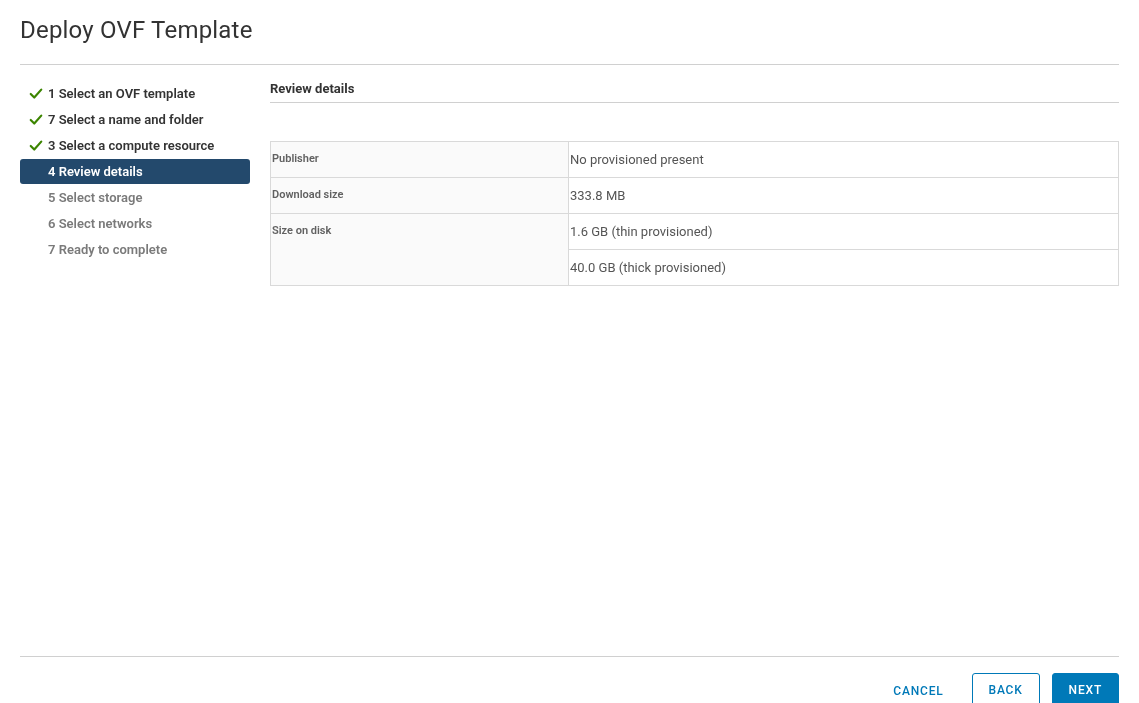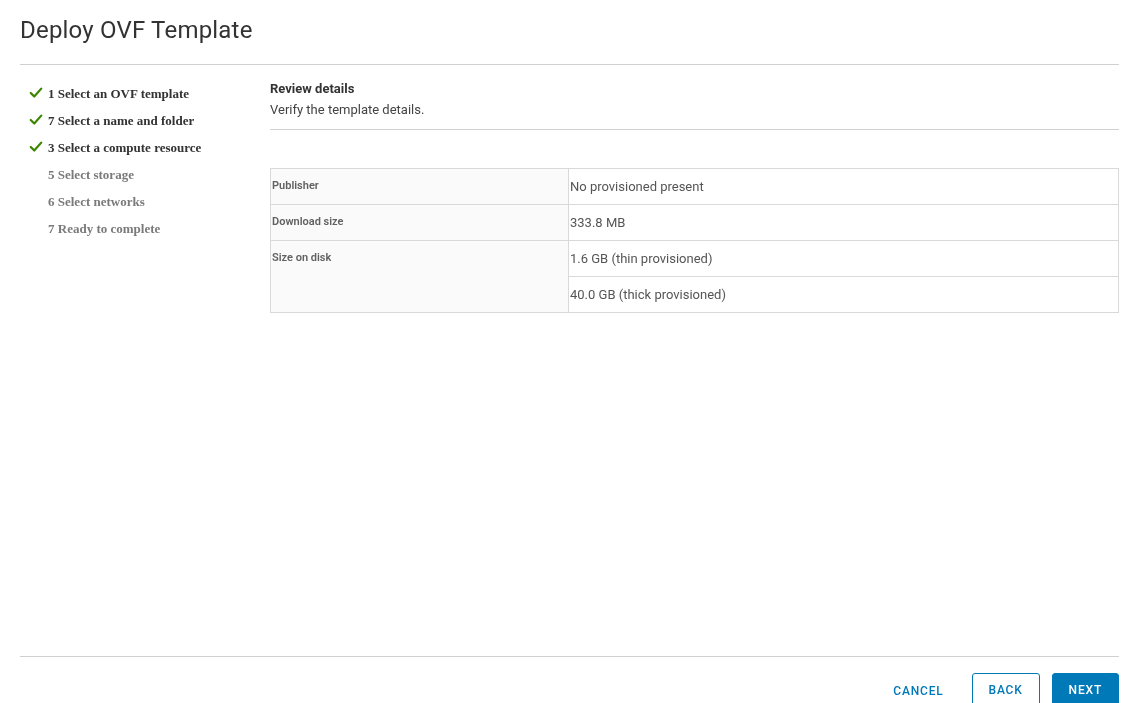--- a/index.html
+++ b/index.html
@@ -24,27 +24,26 @@
   display: flex;
   height: 575px;
 }
 .wizard-steps {
   width: 230px;
   flex-shrink: 0;
   padding-right: 0;
 }
 .step {
   display: flex;
-  align-items: flex-start;
+  align-items: flex-end;
   padding: 5px 8px;
   font-size: 13px;
   border-radius: 3px;
   margin-bottom: 1px;
   font-weight: 600;
-  font-family: Liberation Serif, serif;
 }
 .step .check {
   display: inline-flex;
   align-items: center;
   justify-content: center;
   width: 16px;
   margin-right: 4px;
 }
 .step.completed { color: #333; }
 .step.active {
@@ -157,37 +156,40 @@
       <span>7 Select a name and folder</span>
     </div>
     <div class="step completed">
       <span class="check">
         <svg width="14" height="14" viewBox="0 0 16 16">
             <path d="M2 8 L6 12 L14 3" stroke="#3c8500" stroke-width="2.5" fill="none" stroke-linecap="round" stroke-linejoin="round"></path>
           </svg>
       </span>
       <span>3 Select a compute resource</span>
     </div>
+    <div class="step active">
+      <span class="check"></span>
+      <span>4 Review details</span>
+    </div>
     <div class="step pending">
       <span class="check"></span>
       <span>5 Select storage</span>
     </div>
     <div class="step pending">
       <span class="check"></span>
       <span>6 Select networks</span>
     </div>
     <div class="step pending">
       <span class="check"></span>
       <span>7 Ready to complete</span>
     </div>
   </div>
 
   <div class="main-panel">
     <div class="panel-title">Review details</div>
-    <div class="panel-subtitle">Verify the template details.</div>
     <hr class="panel-divider">
 
     <table class="details-table">
       <tbody>
           <tr>
         <th>Publisher</th>
         <td>No provisioned present</td>
       </tr>
       <tr>
         <th>Download size</th>

